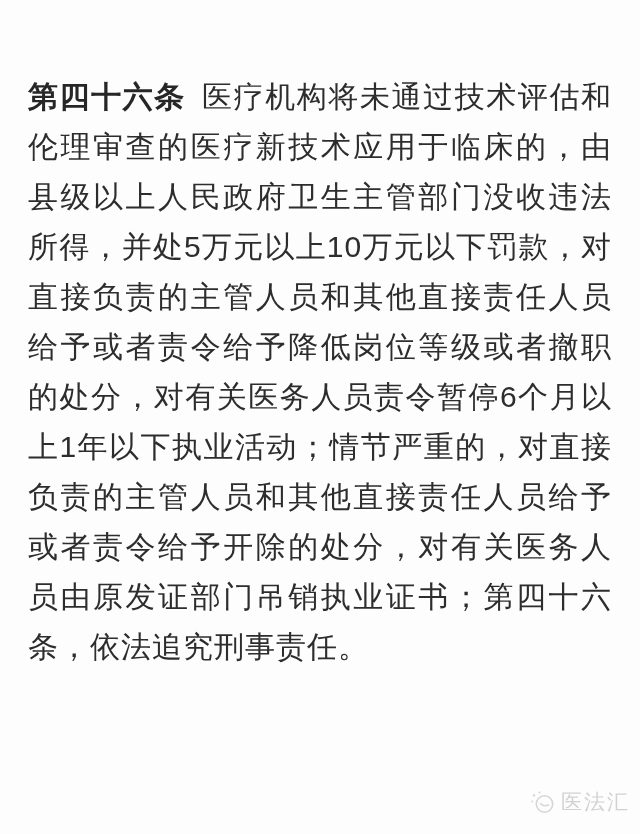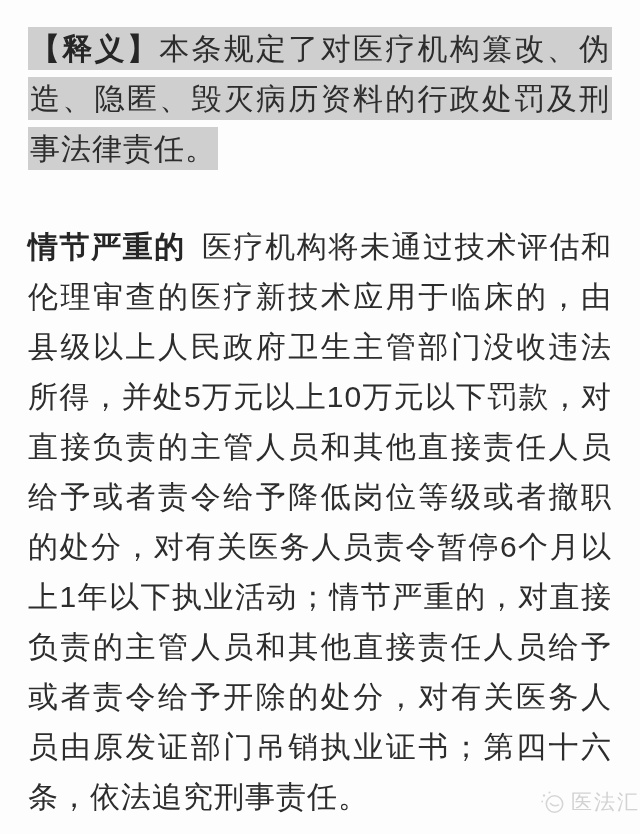--- a/index.html
+++ b/index.html
@@ -40,44 +40,43 @@
   .article-number {
     font-weight: bold;
     color: #262626;
     margin-right: 16px;
   }
   .para-clause {
     margin-top: 48px;
   }
   .watermark {
     position: absolute;
-    right: 0;
+    right: 10px;
     bottom: 18px;
     display: flex;
     align-items: center;
     gap: 5px;
     color: #d2d2d2;
     font-size: 21px;
     letter-spacing: 2px;
     user-select: none;
   }
   .wm-icon {
     width: 26px;
     height: 26px;
     display: block;
   }
 </style>
 </head>
 <body>
 
 <div class="content">
 
-  <p class="para"><span class="highlight"><span class="label-bold">【释义】</span><span>本条规定了对医疗机构篡改、伪造、隐匿、毁灭病历资料的行政处罚及刑事法律责任。</span></span></p>
 
-  <p class="para para-clause"><span class="article-number">情节严重的</span><span>医疗机构将未通过技术评估和伦理审查的医疗新技术应用于临床的，由县级以上人民政府卫生主管部门没收违法所得，并处5万元以上10万元以下罚款，对直接负责的主管人员和其他直接责任人员给予或者责令给予降低岗位等级或者撤职的处分，对有关医务人员责令暂停6个月以上1年以下执业活动；情节严重的，对直接负责的主管人员和其他直接责任人员给予或者责令给予开除的处分，对有关医务人员由原发证部门吊销执业证书；第四十六条，依法追究刑事责任。</span></p>
+  <p class="para para-clause"><span class="article-number">第四十六条</span><span>医疗机构将未通过技术评估和伦理审查的医疗新技术应用于临床的，由县级以上人民政府卫生主管部门没收违法所得，并处5万元以上10万元以下罚款，对直接负责的主管人员和其他直接责任人员给予或者责令给予降低岗位等级或者撤职的处分，对有关医务人员责令暂停6个月以上1年以下执业活动；情节严重的，对直接负责的主管人员和其他直接责任人员给予或者责令给予开除的处分，对有关医务人员由原发证部门吊销执业证书；第四十六条，依法追究刑事责任。</span></p>
 
 </div>
 
 <div class="watermark">
   <svg class="wm-icon" viewBox="0 0 26 26" fill="none" stroke="#d6d6d6" stroke-width="1.6">
     <circle cx="14.5" cy="15" r="8.2"></circle>
     <path d="M10.5 14.5 q3 3.5 8 1.5" stroke-linecap="round"></path>
     <circle cx="4" cy="6.5" r="1.2" fill="#d6d6d6" stroke="none"></circle>
     <circle cx="9.5" cy="3.5" r="1.1" fill="#d6d6d6" stroke="none"></circle>
     <circle cx="2.2" cy="12.5" r="0.9" fill="#d6d6d6" stroke="none"></circle>

